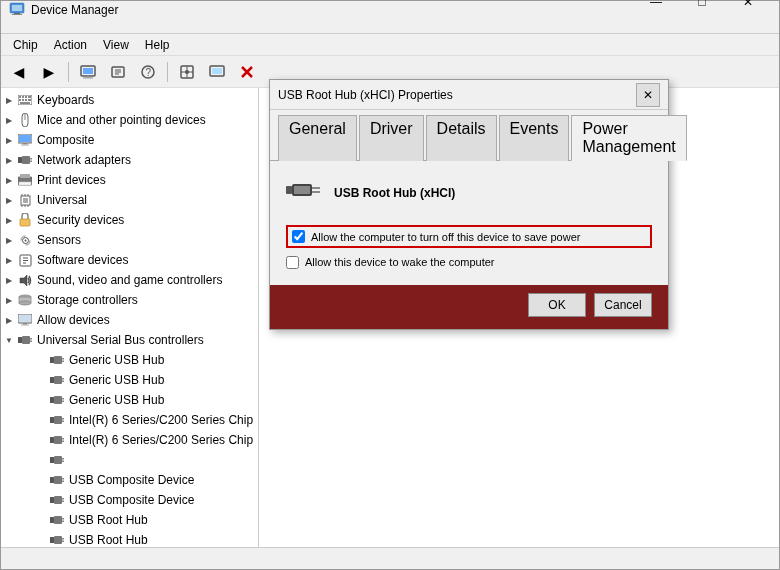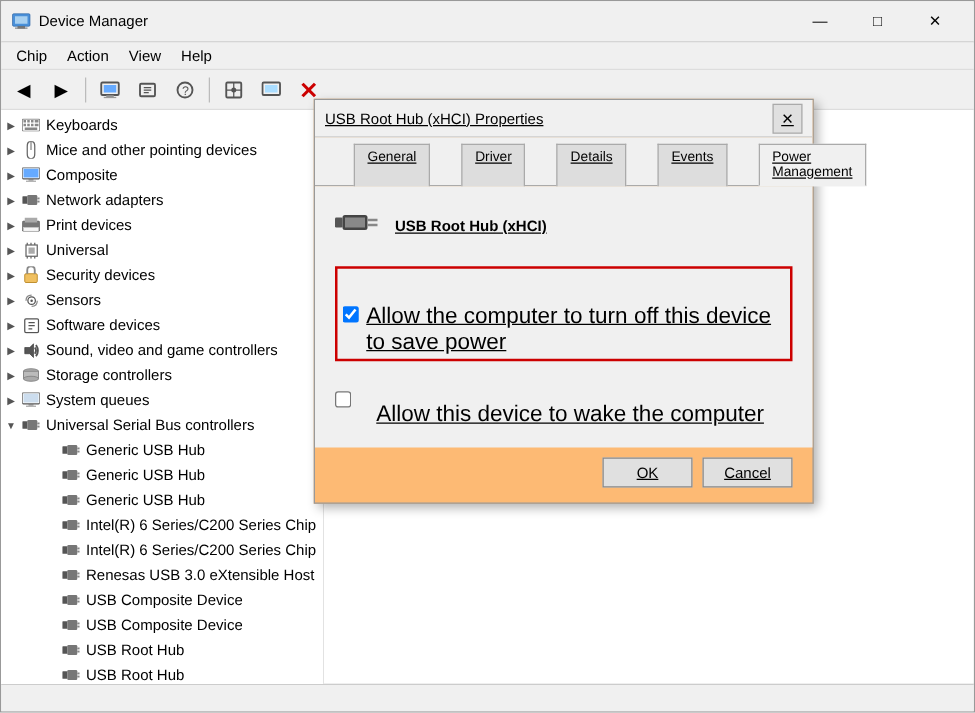--- a/index.html
+++ b/index.html
@@ -22,21 +22,21 @@
       display: flex;
       flex-direction: column;
       position: relative;
     }
 
     
     .title-bar {
       background: #f0f0f0;
       height: 18px;
       display: flex;
-      align-items: center;
+      align-items: flex-end;
       padding: 16px 8px;
       border-bottom: 1px solid #ccc;
       user-select: none;
     }
     .title-bar-icon {
       width: 16px;
       height: 16px;
       margin-right: 6px;
       display: flex;
       align-items: center;
@@ -176,26 +176,25 @@
 
     
     .dialog-overlay {
       position: absolute;
       top: 0; left: 0; right: 0; bottom: 0;
       z-index: 100;
     }
     .dialog {
       position: absolute;
       top: 78px;
-      left: 250px;
+      left: 268px;
       width: 400px;
-      background: #fdba74;
+      background: #7f1d1d;
       border: 1px solid #999;
       box-shadow: 3px 3px 8px rgba(0,0,0,0.3);
-      text-decoration: underline;
     }
     .dialog-title {
       background: #f0f0f0;
       height: 30px;
       display: flex;
       align-items: center;
       padding: 0 8px;
       border-bottom: 1px solid #ccc;
     }
     .dialog-title-text {
@@ -216,29 +215,28 @@
 
     
     .dialog-tabs {
       display: flex;
       padding: 4px 8px 0;
       background: #f0f0f0;
       border-bottom: 1px solid #aaa;
     }
     .dialog-tab {
       padding: 4px 10px;
-      font-size: 11px;
+      font-size: 16px;
       cursor: pointer;
       border: 1px solid #aaa;
       border-bottom: none;
       background: #ddd;
       margin-right: 2px;
       position: relative;
       top: 1px;
-      margin-left: 23px;
     }
     .dialog-tab.active {
       background: #f0f0f0;
       border-bottom: 1px solid #f0f0f0;
       z-index: 1;
     }
 
     
     .dialog-content {
       padding: 16px;
@@ -260,51 +258,49 @@
     }
 
     
     .checkbox-group {
       display: flex;
       flex-direction: column;
       gap: 8px;
     }
     .checkbox-row {
       display: flex;
-      align-items: center;
-      gap: 20px;
+      gap: 6px;
     }
     .checkbox-row input[type="checkbox"] {
       width: 13px;
       height: 13px;
       margin: 0;
     }
     .checkbox-label {
-      font-size: 18px;
-      margin-top: 24px;
+      font-size: 11px;
     }
 
     
     .highlighted-row {
       border: 2px solid #cc0000;
       padding: 3px 4px;
       display: flex;
       align-items: center;
       gap: 6px;
     }
 
     
     .dialog-footer {
       display: flex;
       justify-content: flex-end;
       gap: 8px;
       padding: 8px 16px 12px;
     }
     .dialog-btn {
-      width: 72px;
+      width: 58px;
       height: 24px;
       border: 1px solid #888;
       background: #e0e0e0;
       cursor: pointer;
       font-size: 12px;
       display: flex;
       align-items: center;
       justify-content: center;
     }
 
@@ -533,21 +529,21 @@
         <div class="tree-item">
           <div class="tree-expand">▶</div>
           <div class="tree-icon">
             <svg width="14" height="12" viewBox="0 0 14 12">
               <rect x="0" y="0" width="14" height="9" rx="1" fill="none" stroke="#555" stroke-width="1"></rect>
               <rect x="1" y="1" width="12" height="7" fill="#cde"></rect>
               <rect x="5" y="9" width="4" height="1.5" fill="#888"></rect>
               <rect x="3" y="10.5" width="8" height="1" fill="#aaa"></rect>
             </svg>
           </div>
-          <span class="tree-label">System queues</span>
+          <span class="tree-label">Allow devices</span>
         </div>
         <div class="tree-item">
           <div class="tree-expand">▼</div>
           <div class="tree-icon">
             <svg width="14" height="12" viewBox="0 0 14 12">
               <rect x="0" y="3" width="4" height="6" rx="0.5" fill="#555"></rect>
               <rect x="4" y="2" width="8" height="8" rx="1" fill="#777"></rect>
               <rect x="12" y="4" width="2" height="1.5" fill="#888"></rect>
               <rect x="12" y="6.5" width="2" height="1.5" fill="#888"></rect>
             </svg>
@@ -629,21 +625,20 @@
           <div class="tree-indent"></div>
           <div class="tree-expand"></div>
           <div class="tree-icon">
             <svg width="14" height="12" viewBox="0 0 14 12">
               <rect x="0" y="3" width="4" height="6" rx="0.5" fill="#555"></rect>
               <rect x="4" y="2" width="8" height="8" rx="1" fill="#777"></rect>
               <rect x="12" y="4" width="2" height="1.5" fill="#888"></rect>
               <rect x="12" y="6.5" width="2" height="1.5" fill="#888"></rect>
             </svg>
           </div>
-          <span class="tree-label">Renesas USB 3.0 eXtensible Host</span>
         </div>
         <div class="tree-item">
           <div class="tree-indent"></div>
           <div class="tree-indent"></div>
           <div class="tree-expand"></div>
           <div class="tree-icon">
             <svg width="14" height="12" viewBox="0 0 14 12">
               <rect x="0" y="3" width="4" height="6" rx="0.5" fill="#555"></rect>
               <rect x="4" y="2" width="8" height="8" rx="1" fill="#777"></rect>
               <rect x="12" y="4" width="2" height="1.5" fill="#888"></rect>

